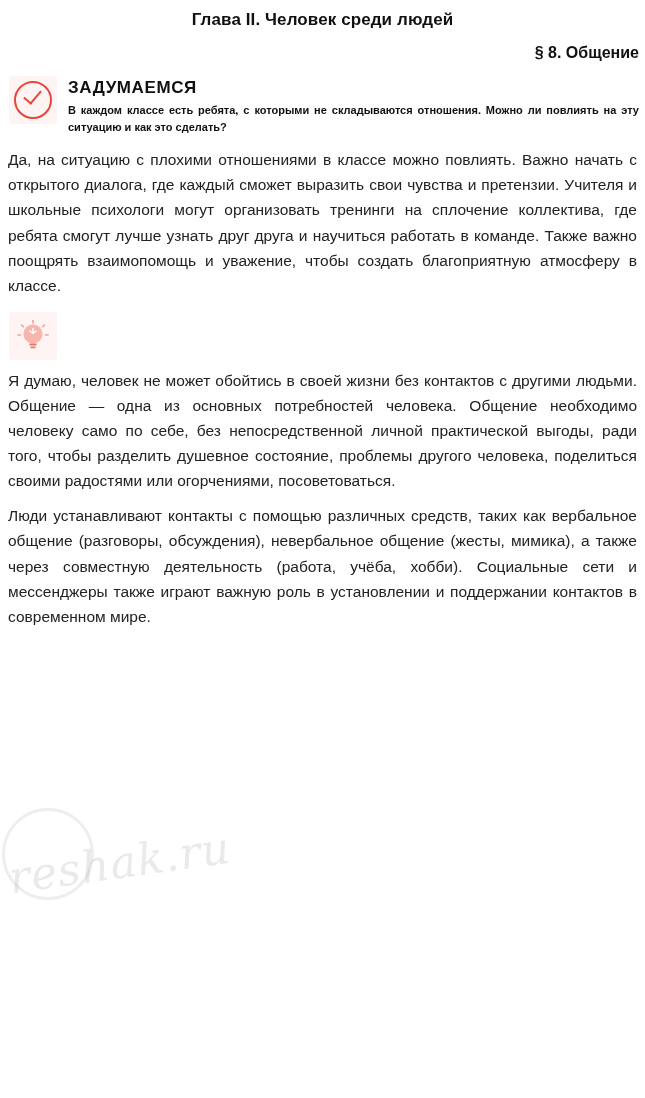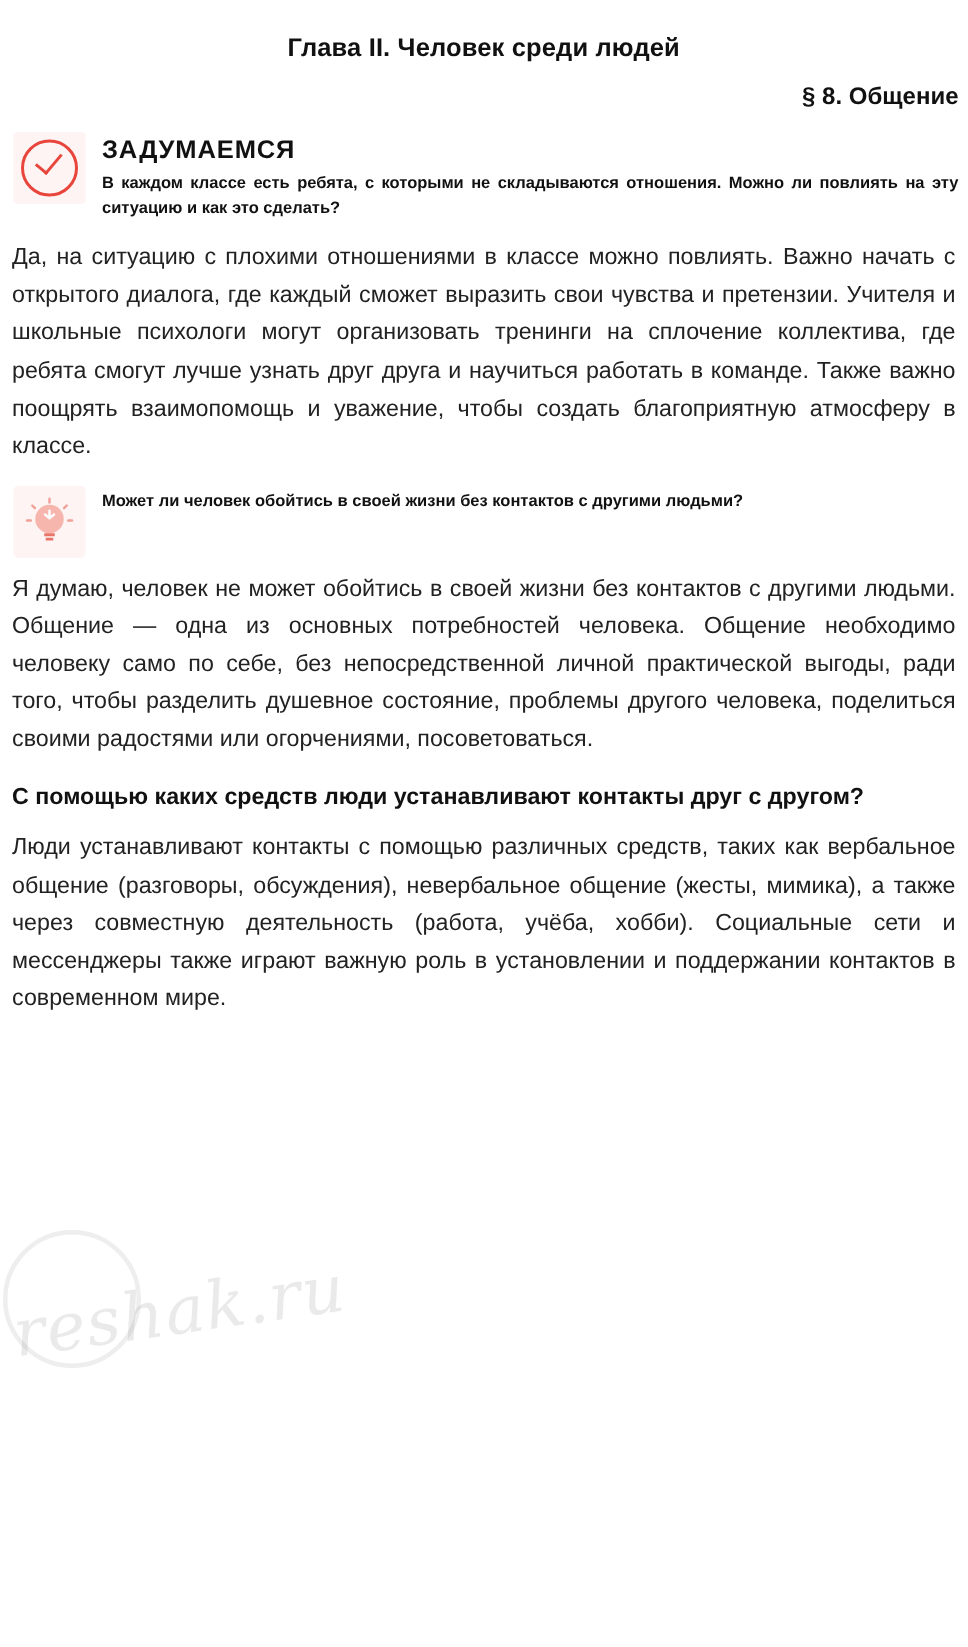--- a/index.html
+++ b/index.html
@@ -14,21 +14,20 @@
     font-family: "Liberation Sans", sans-serif;
     color: #1a1a1a;
     overflow: hidden;
   }
   .page {
     position: relative;
     width: 645px;
     height: 926px;
     box-sizing: border-box;
     padding: 6px 6px 0 6px;
-    margin-top: 12px;
   }
   .chapter-title {
     text-align: center;
     font-weight: bold;
     font-size: 17px;
     letter-spacing: 0.1px;
     margin: 4px 0 0 0;
     color: #111;
   }
   .section-title {
@@ -160,27 +159,25 @@
         <path d="M17 9.5 v5 M14 12 l3 2.5 3 -2.5" stroke="#ffffff" stroke-width="1.6" fill="none" stroke-linecap="round"></path>
         <g stroke="#f0a096" stroke-width="1.6" stroke-linecap="round">
           <line x1="17" y1="1.5" x2="17" y2="4"></line>
           <line x1="5.5" y1="6" x2="7.3" y2="7.8"></line>
           <line x1="28.5" y1="6" x2="26.7" y2="7.8"></line>
           <line x1="2" y1="16" x2="4.5" y2="16"></line>
           <line x1="32" y1="16" x2="29.5" y2="16"></line>
         </g>
       </svg>
     </div>
-    <p class="q">Может ли человек обойтись в своей жизни без контактов с другими людьми?</p>
   </div>
   <div class="body-wrap">
     <p class="a">Я думаю, человек не может обойтись в своей жизни без контактов с другими людьми. Общение — одна из основных потребностей человека. Общение необходимо человеку само по себе, без непосредственной личной практической выгоды, ради того, чтобы разделить душевное состояние, проблемы другого человека, поделиться своими радостями или огорчениями, посоветоваться.</p>
   </div>
 
   <div class="body-wrap">
-    <p class="q-standalone">С помощью каких средств люди устанавливают контакты друг с другом?</p>
     <p class="a">Люди устанавливают контакты с помощью различных средств, таких как вербальное общение (разговоры, обсуждения), невербальное общение (жесты, мимика), а также через совместную деятельность (работа, учёба, хобби). Социальные сети и мессенджеры также играют важную роль в установлении и поддержании контактов в современном мире.</p>
   </div>
 
   <div class="watermark-ring"></div>
   <div class="watermark">reshak.ru</div>
 
 </div>
 
 </body></html>

